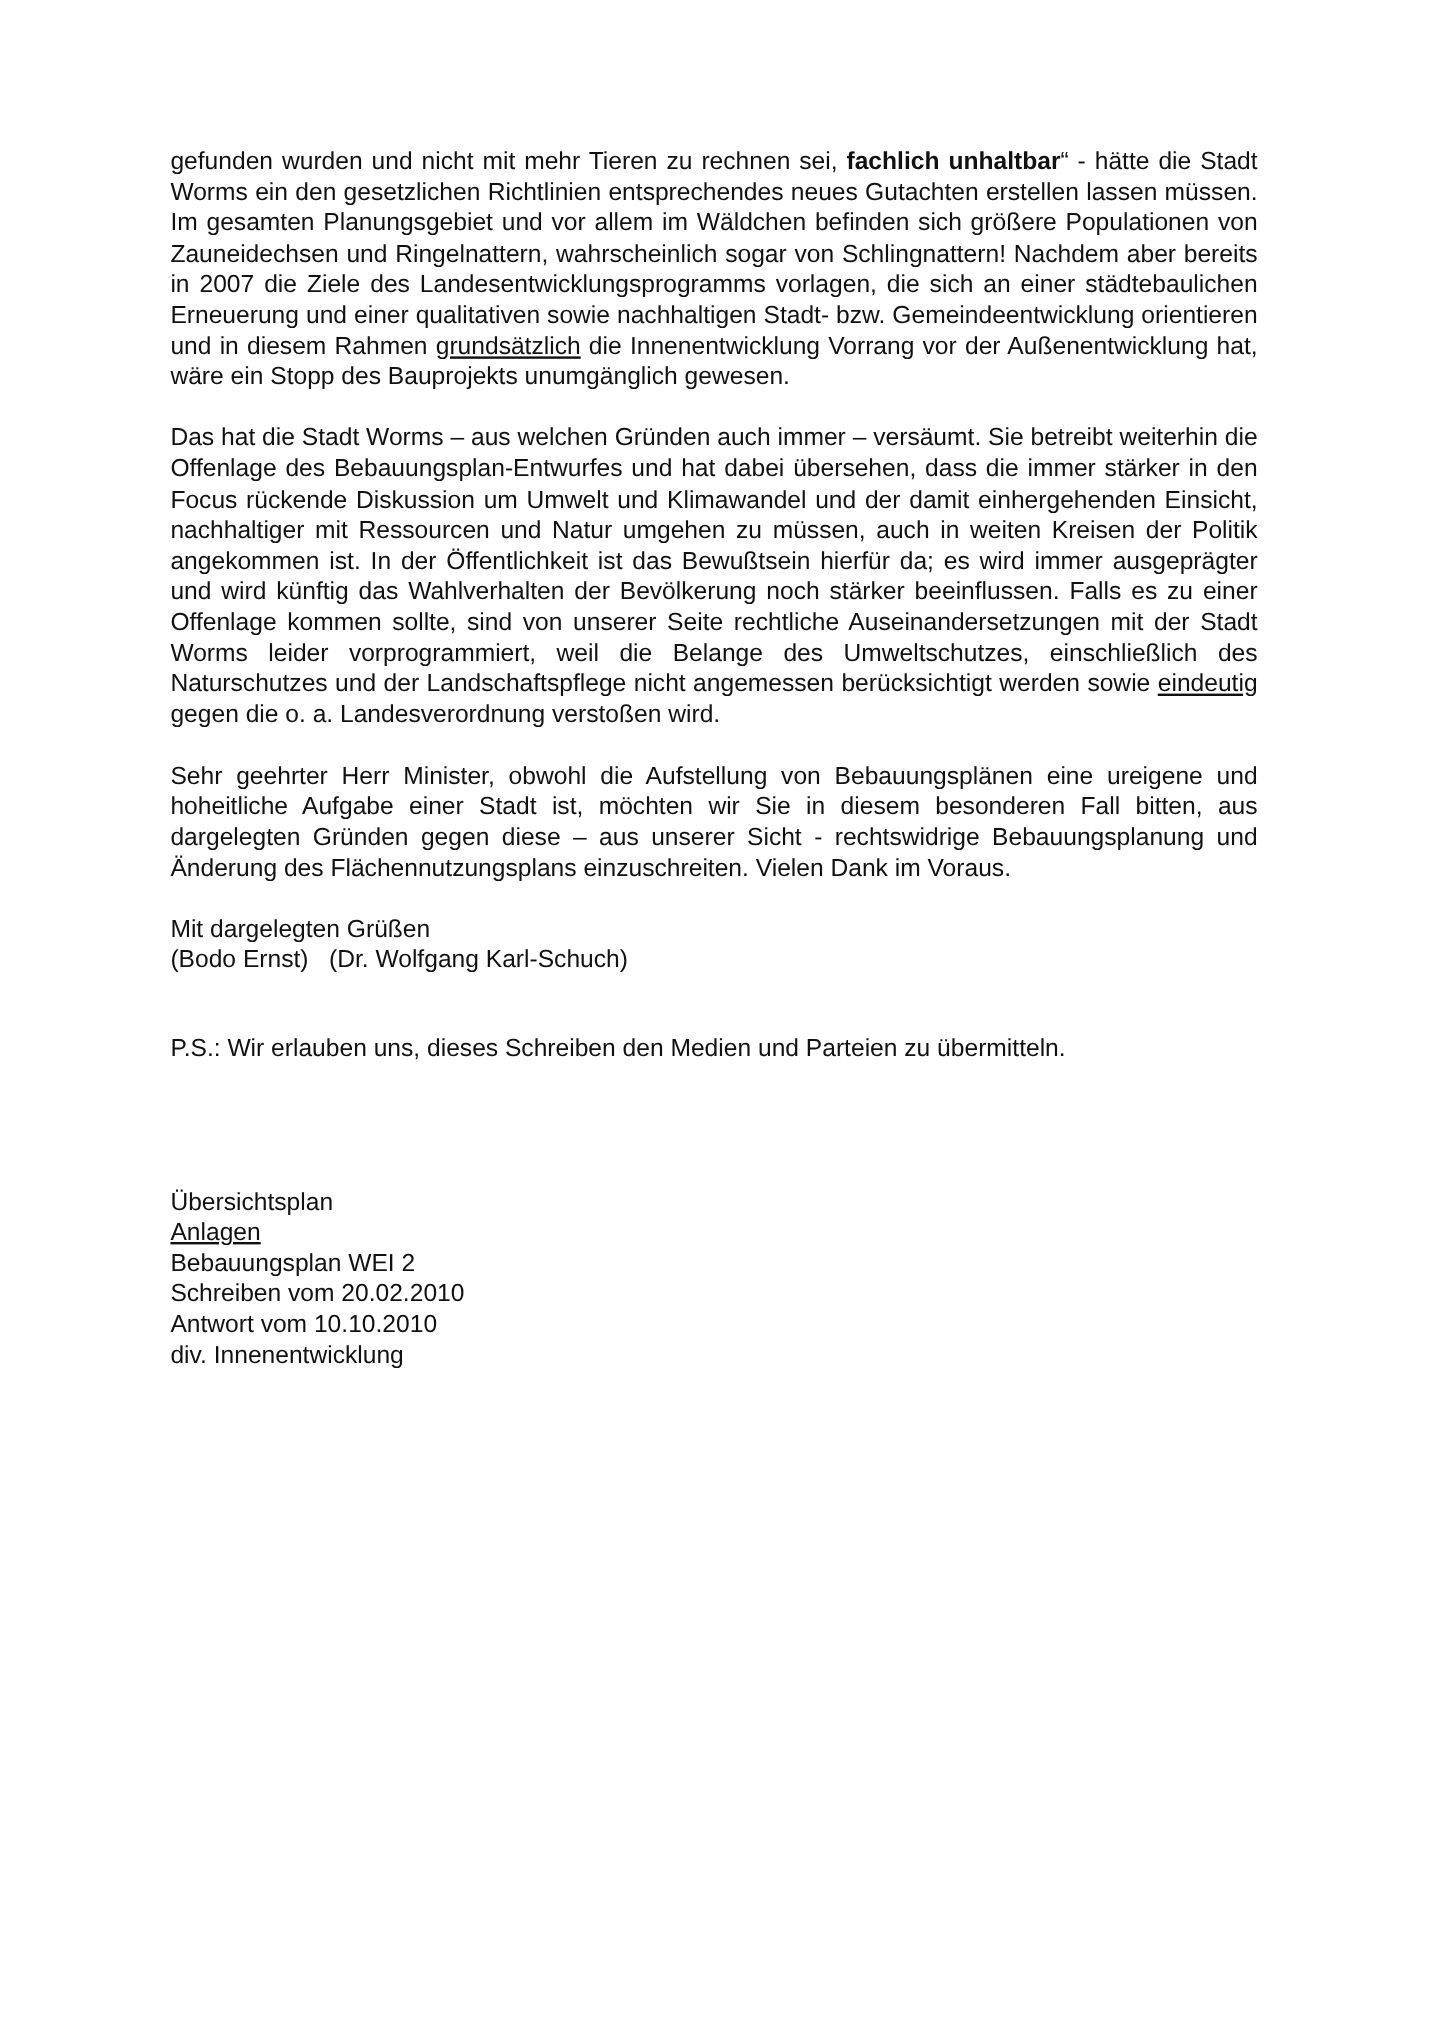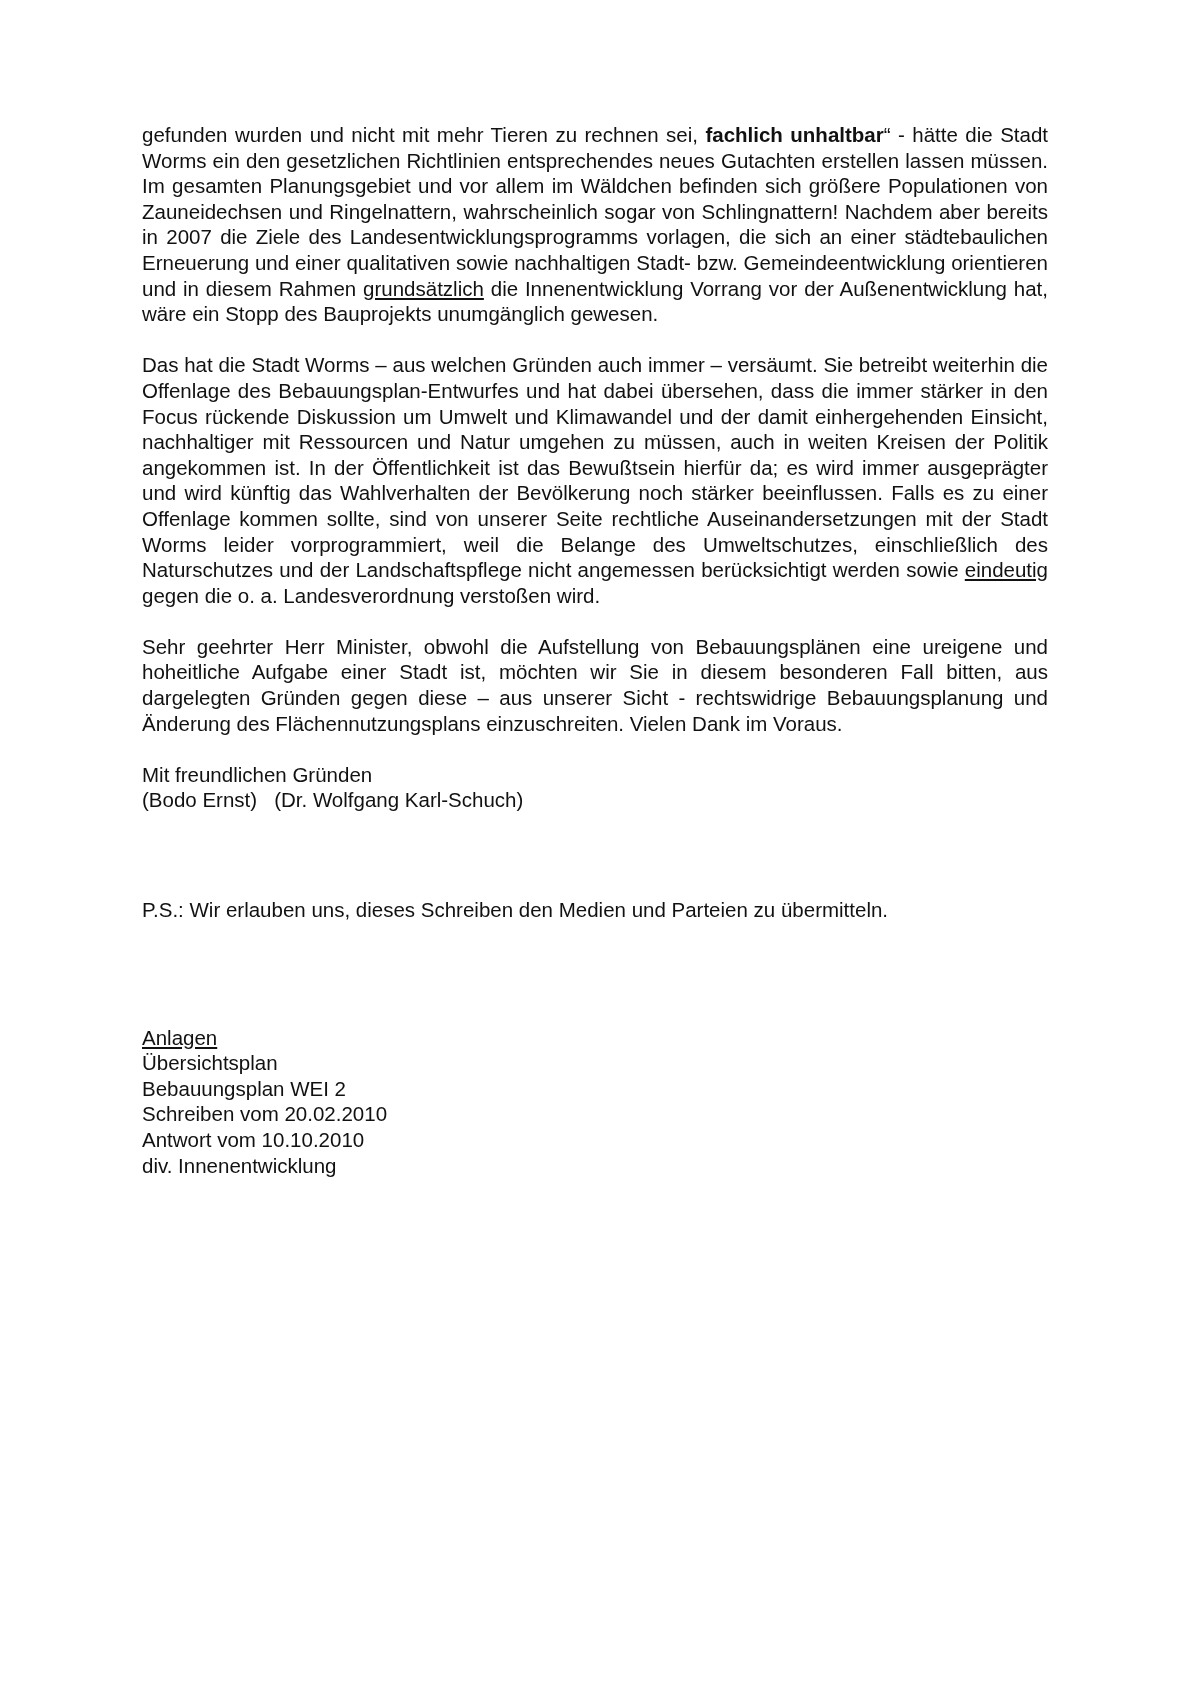--- a/index.html
+++ b/index.html
@@ -7,41 +7,41 @@
   .page {
     position: absolute; left: 142px; top: 122px; width: 906px;
     font-family: "Liberation Sans", sans-serif;
     font-size: 20.5px; line-height: 25.6px; color: #111111;
   }
   .para { margin: 0 0 25.6px 0; text-align: justify; text-align-last: left; }
   .u { text-decoration: underline; text-underline-offset: 2px; }
   .b { font-weight: bold; }
   .closing { margin: 0; }
   .sig { white-space: pre; }
-  .ps { margin-top: 84px; }
+  .ps { margin-top: 48px; }
   .anl { margin-top: 102px; }
   .anl-item { display: block; }
 </style>
 </head>
 <body>
 
 <div class="page">
   <p class="para"><span>gefunden wurden und nicht mit mehr Tieren zu rechnen sei, </span><span class="b">fachlich unhaltbar</span><span>“ - hätte die Stadt Worms ein den gesetzlichen Richtlinien entsprechendes neues Gutachten erstellen lassen müssen. Im gesamten Planungsgebiet und vor allem im Wäldchen befinden sich größere Populationen von Zauneidechsen und Ringelnattern, wahrscheinlich sogar von Schlingnattern! Nachdem aber bereits in 2007 die Ziele des Landesentwicklungsprogramms vorlagen, die sich an einer städtebaulichen Erneuerung und einer qualitativen sowie nachhaltigen Stadt- bzw. Gemeindeentwicklung orientieren und in diesem Rahmen </span><span class="u">grundsätzlich</span><span> die Innenentwicklung Vorrang vor der Außenentwicklung hat, wäre ein Stopp des Bauprojekts unumgänglich gewesen.</span></p>
 
   <p class="para"><span>Das hat die Stadt Worms – aus welchen Gründen auch immer – versäumt. Sie betreibt weiterhin die Offenlage des Bebauungsplan-Entwurfes und hat dabei übersehen, dass die immer stärker in den Focus rückende Diskussion um Umwelt und Klimawandel und der damit einhergehenden Einsicht, nachhaltiger mit Ressourcen und Natur umgehen zu müssen, auch in weiten Kreisen der Politik angekommen ist. In der Öffentlichkeit ist das Bewußtsein hierfür da; es wird immer ausgeprägter und wird künftig das Wahlverhalten der Bevölkerung  noch stärker beeinflussen. Falls es zu einer Offenlage kommen sollte, sind von unserer Seite rechtliche Auseinandersetzungen mit der Stadt Worms leider vorprogrammiert, weil die Belange des Umweltschutzes, einschließlich des Naturschutzes und der Landschaftspflege nicht angemessen berücksichtigt werden sowie </span><span class="u">eindeutig</span><span> gegen die o. a. Landesverordnung verstoßen wird.</span></p>
 
   <p class="para">Sehr geehrter Herr Minister, obwohl die Aufstellung von Bebauungsplänen eine ureigene und hoheitliche Aufgabe einer Stadt ist, möchten wir Sie in diesem besonderen Fall bitten, aus dargelegten Gründen gegen diese – aus unserer Sicht - rechtswidrige Bebauungsplanung und Änderung des Flächennutzungsplans einzuschreiten. Vielen Dank im Voraus.</p>
 
-  <p class="closing">Mit freundlichen Gründen</p>
+  <p class="closing">Mit dargelegten Grüßen</p>
 
   <p class="closing sig">(Bodo Ernst)   (Dr. Wolfgang Karl-Schuch)</p>
 
   <p class="closing ps">P.S.: Wir erlauben uns, dieses Schreiben den Medien und Parteien zu übermitteln.</p>
 
   <div class="anl">
+    <span class="anl-item">Übersichtsplan</span>
     <span class="anl-item u">Anlagen</span>
-    <span class="anl-item">Übersichtsplan</span>
     <span class="anl-item">Bebauungsplan WEI 2</span>
     <span class="anl-item">Schreiben vom 20.02.2010</span>
     <span class="anl-item">Antwort vom 10.10.2010</span>
     <span class="anl-item">div. Innenentwicklung</span>
   </div>
 </div>
 
 </body></html>

